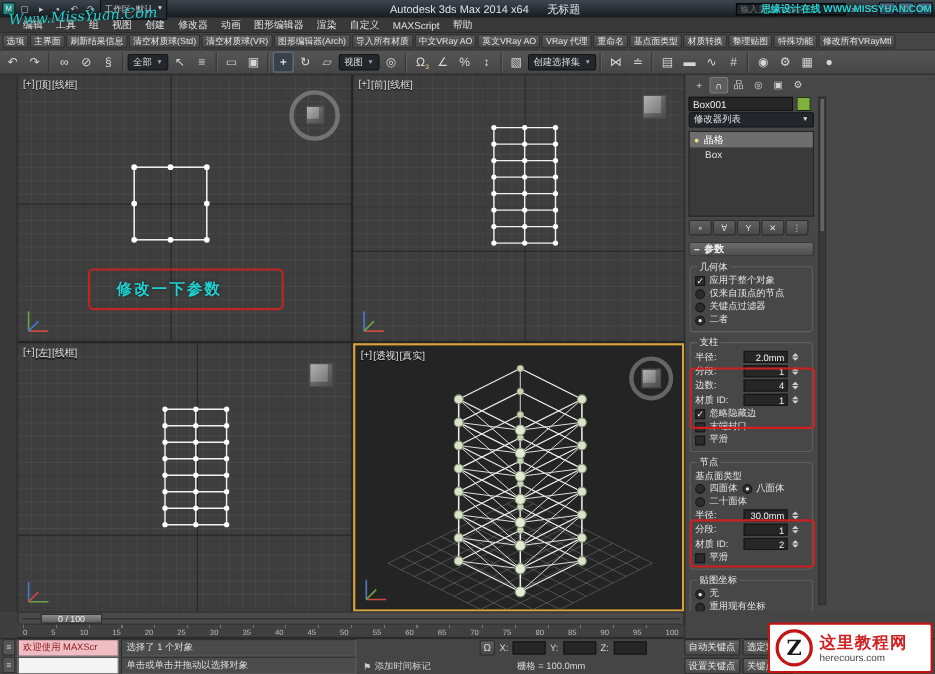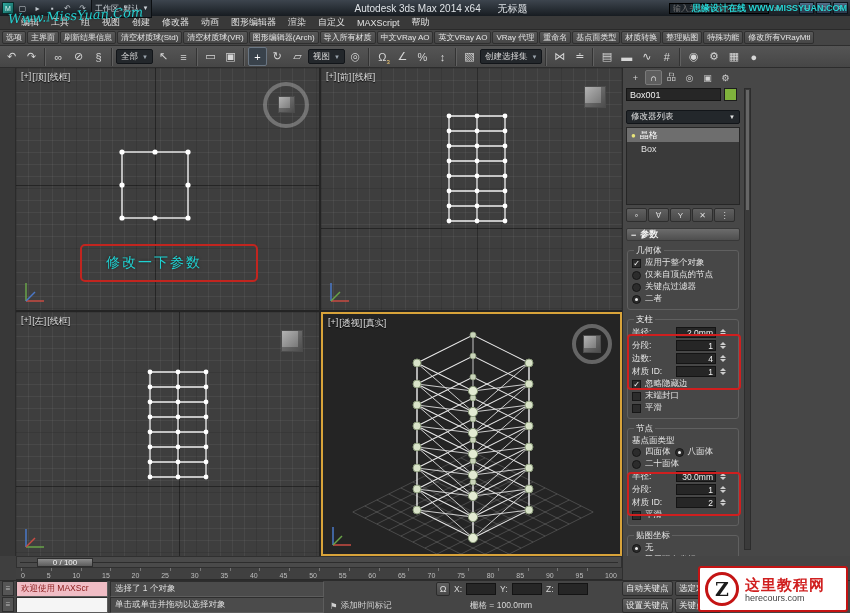--- a/index.html
+++ b/index.html
@@ -46,29 +46,29 @@
   linear-gradient(90deg,rgba(255,255,255,.05) 1px,transparent 1px);
  background-size:60px 60px,60px 60px,12px 12px,12px 12px}
 .vp.active{border:2px solid #d8a33a;background:linear-gradient(180deg,#494949,#2e2e2e)}
 .vp-label{position:absolute;left:5px;top:3px;font-size:9px;color:#e0e0e0;z-index:6;display:flex;gap:1px;text-shadow:0 1px 1px #000}
 .axv{position:absolute;width:1px;background:rgba(0,0,0,.4)}
 .axh{position:absolute;height:1px;background:rgba(0,0,0,.4)}
 .vc-ring{position:absolute;border:4px solid rgba(165,165,165,.5);border-radius:50%;z-index:5}
 .vc-cube{position:absolute;background:linear-gradient(135deg,#b3b3b3,#6a6a6a);border:1px solid #4c4c4c;box-shadow:inset -4px -4px 0 rgba(0,0,0,.28);z-index:5}
 .tripod{position:absolute;left:6px;bottom:5px;z-index:5}
 #annotation-box{position:absolute;left:64px;top:176px;width:178px;height:38px;border:2px solid #c2251f;border-radius:5px;z-index:7;display:flex;align-items:center;padding-left:24px}
-#annotation-text{color:#1fd1d1;font-size:14px;font-weight:normal;letter-spacing:2px;text-shadow:0 0 3px rgba(0,0,0,.6)}
+#annotation-text{color:#1fd1d1;font-size:14px;font-weight:bold;letter-spacing:2px;text-shadow:0 0 3px rgba(0,0,0,.6)}
 
 
 #cmd-panel{left:622px;top:68px;width:228px;height:488px;background:#474747;border-left:1px solid #2a2a2a;overflow:hidden}
 #cp-tabs{position:absolute;left:4px;top:2px;height:16px;display:flex;gap:1px}
 .cp-tab{width:17px;height:15px;font-size:9px;color:#d2d2d2;border:1px solid transparent}
 .cp-tab.active{background:#5e5e5e;border:1px solid #7a7a7a;border-radius:2px;color:#fff}
 #cp-col{position:absolute;left:3px;top:20px;width:117px}
-#obj-row{display:flex;align-items:flex-end;gap:3px;margin-bottom:9px}
+#obj-row{display:flex;align-items:flex-end;gap:3px;margin-bottom:1px}
 #obj-name{width:95px;height:13px;background:#262626;border:1px solid #151515;color:#f0f0f0;font-size:9px;display:flex;align-items:center;padding:0 3px}
 #obj-color{width:13px;height:13px;background:#7fb23c;border:1px solid #1d1d1d}
 #modlist{width:114px;height:14px;background:#23272b;border:1px solid #121519;color:#e2e2e2;font-size:8.5px;display:flex;align-items:center;justify-content:space-between;padding:0 4px;border-radius:2px}
 #stack{width:114px;height:78px;background:#3a3a3a;border:1px solid #262626;margin-top:3px;font-size:9px;overflow:hidden}
 .stack-row{height:14px;display:flex;align-items:center;gap:4px;padding:0 4px;color:#e0e0e0}
 .stack-row.sel{background:#6e6e6e;color:#fff}
 .bulb{color:#e8e47a;font-size:8px}
 #stack-btns{margin-top:3px;display:flex;gap:1px}
 .sbtn{width:21px;height:14px;background:linear-gradient(#606060,#494949);border:1px solid #2e2e2e;font-size:8px;color:#dedede;border-radius:2px}
 .rollout-hd{width:114px;height:13px;background:linear-gradient(#6c6c6c,#4e4e4e);border:1px solid #383838;border-radius:2px;font-size:9px;color:#f2f2f2;display:flex;align-items:center;padding:0 4px;gap:4px;margin-top:6px;font-weight:bold}

